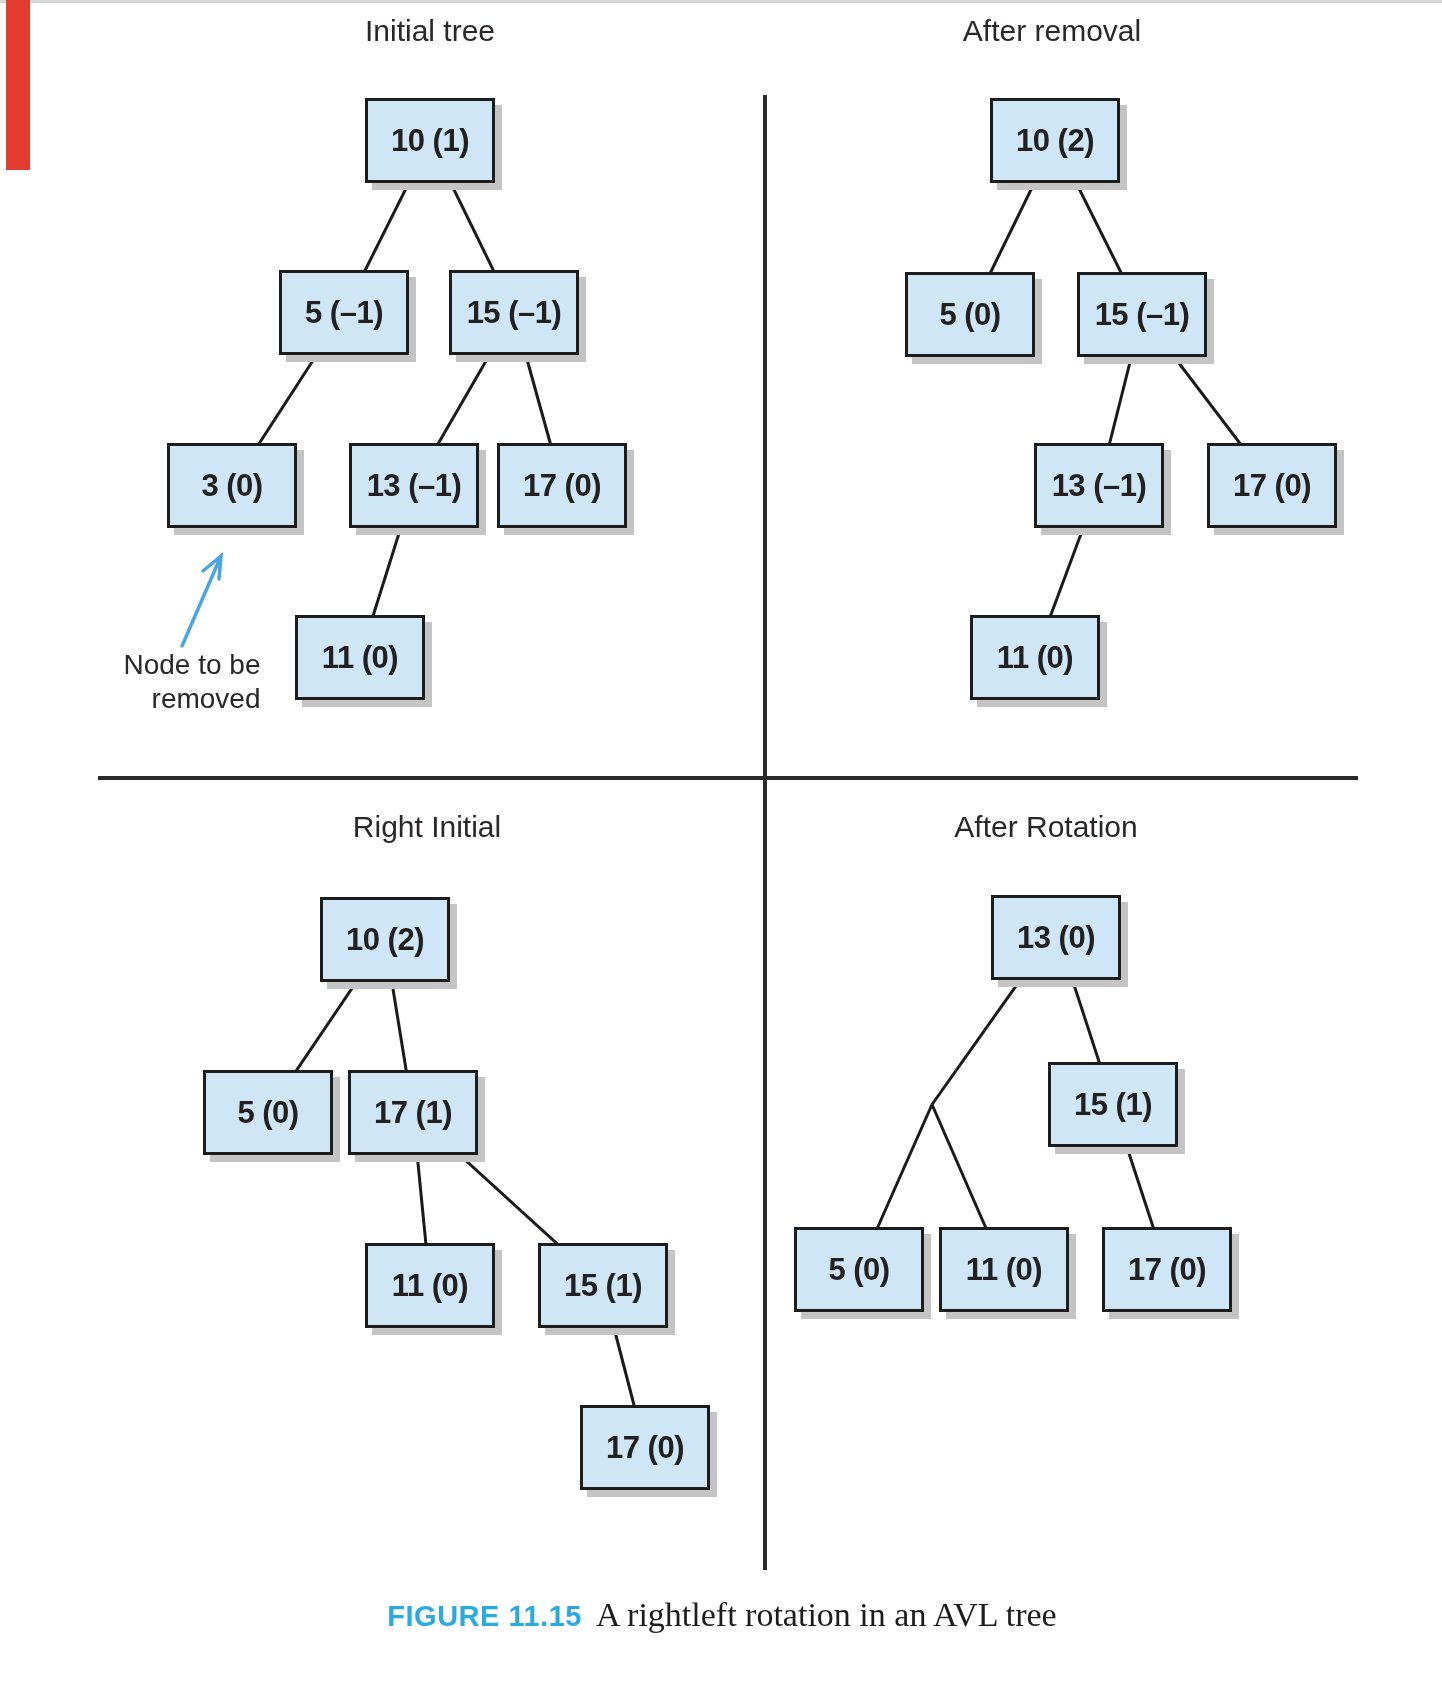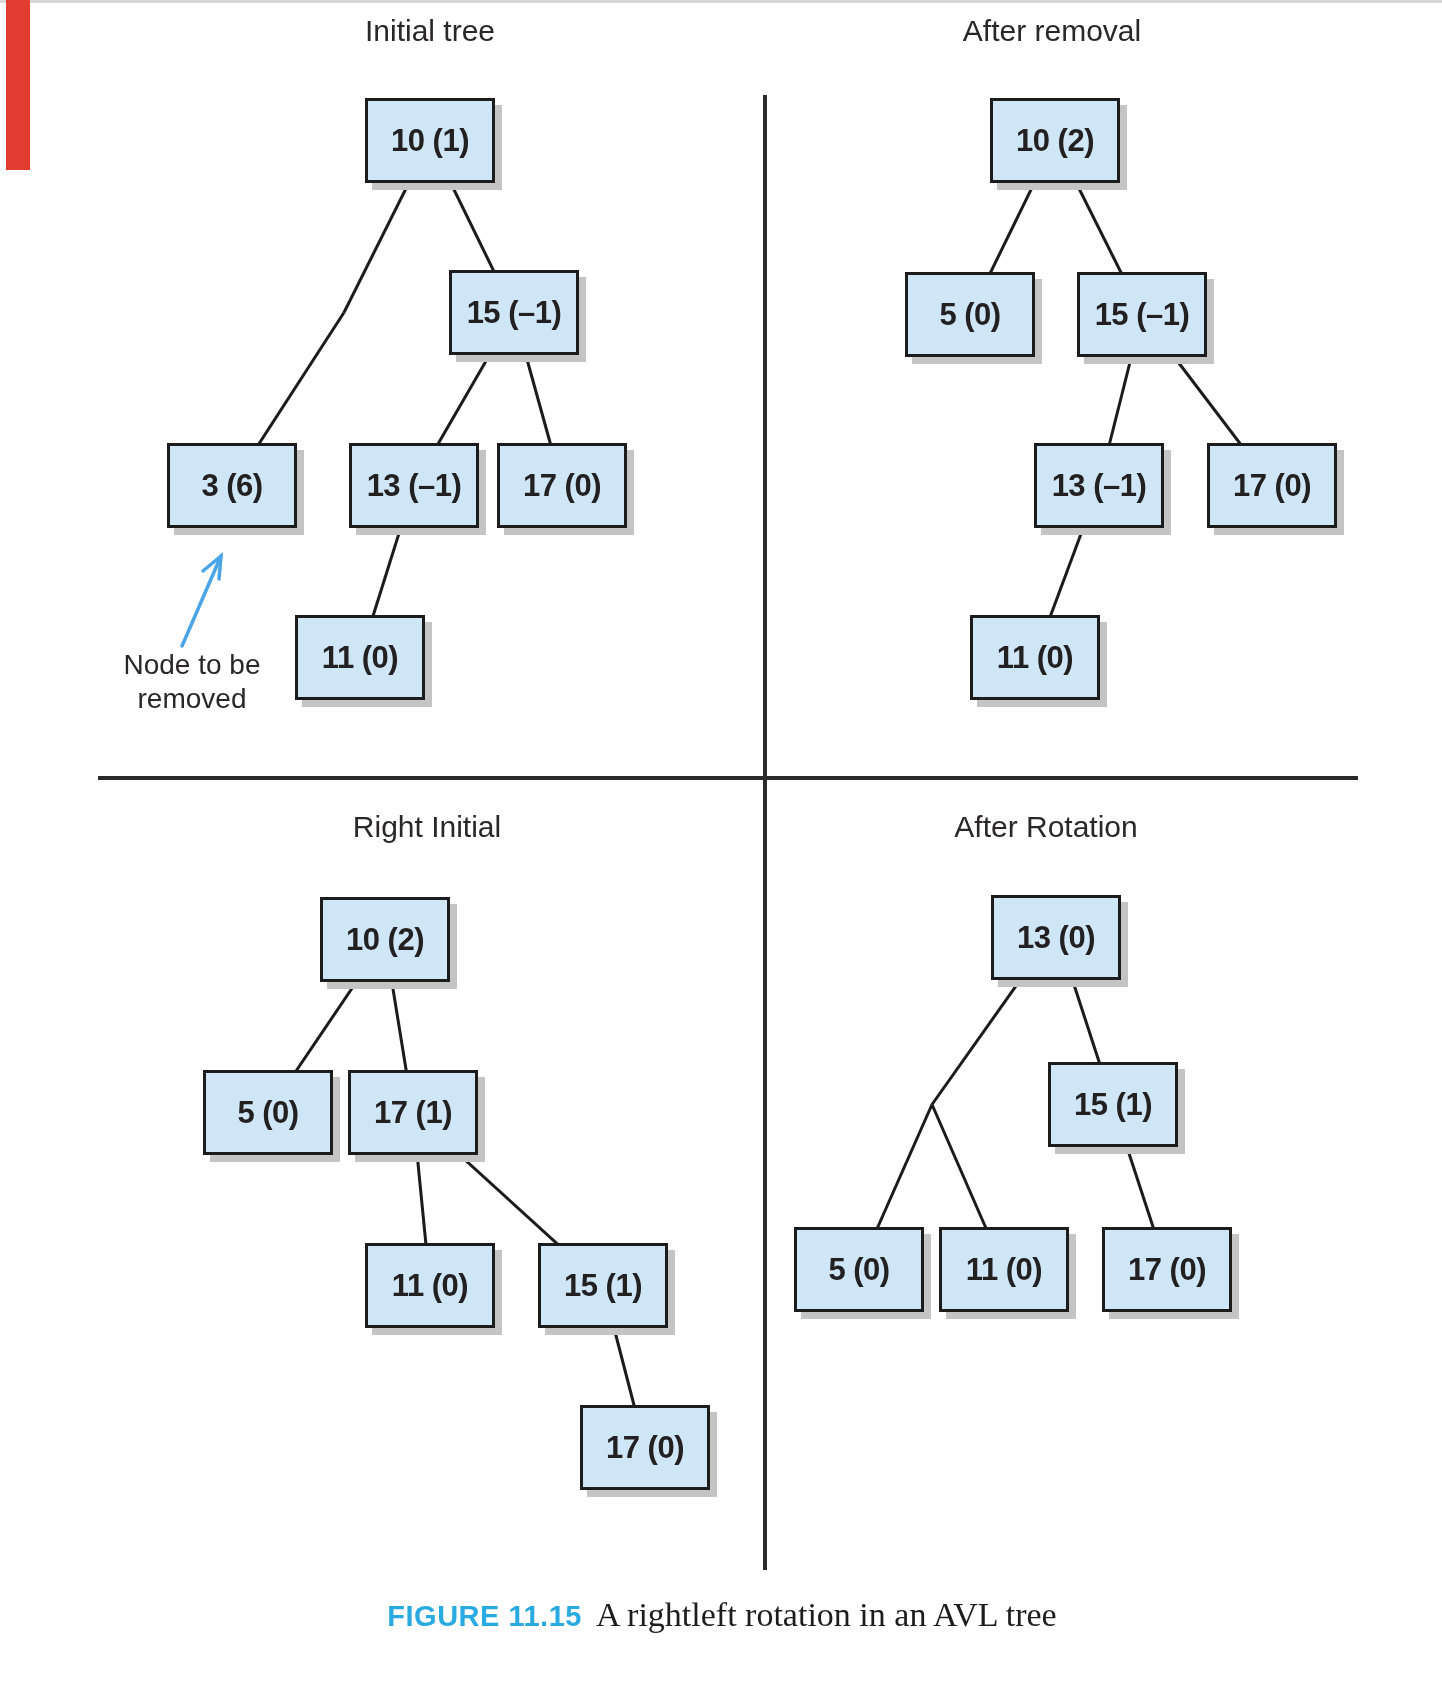--- a/index.html
+++ b/index.html
@@ -12,21 +12,21 @@
   .node{position:absolute;z-index:2;width:124px;height:79px;
         background:#cfe6f7;border:3px solid #1c1c1c;
         box-shadow:7px 7px 0 #c4c4c4;
         display:flex;align-items:center;justify-content:center;}
   .node span{font-size:31px;font-weight:bold;color:#232021;letter-spacing:-0.5px;white-space:nowrap;}
   .qtitle{position:absolute;z-index:3;transform:translateX(-50%);
           font-size:30px;color:#2b2728;white-space:nowrap;}
   .divider-v{position:absolute;z-index:0;left:763px;top:95px;width:4px;height:1475px;background:#2b2b2b;}
   .divider-h{position:absolute;z-index:0;left:98px;top:776px;width:1260px;height:4px;background:#2b2b2b;}
   .annotation{position:absolute;z-index:3;left:192px;top:648px;transform:translateX(-50%);
-              text-align:center;font-size:28px;line-height:34px;color:#2b2728;white-space:nowrap;}
+              text-align:right;font-size:28px;line-height:34px;color:#2b2728;white-space:nowrap;}
   .caption{position:absolute;z-index:3;left:722px;top:1596px;transform:translateX(-50%);white-space:nowrap;text-align:center;}
   .caption .fig-num{font-size:29px;font-weight:bold;color:#29abe2;letter-spacing:0.5px;
                     font-family:"Liberation Sans",sans-serif;margin-right:14px;}
   .caption .fig-text{font-size:34px;color:#1e1c1c;font-family:"Liberation Serif",serif;}
 </style>
 </head>
 <body>
 
 <div id="stage">
 
@@ -63,25 +63,28 @@
   <div class="divider-h"></div>
 
   <div class="qtitle" style="left:430px;top:14px">Initial tree</div>
   <div class="qtitle" style="left:1052px;top:14px">After removal</div>
   <div class="qtitle" style="left:427px;top:810px">Right Initial</div>
   <div class="qtitle" style="left:1046px;top:810px">After Rotation</div>
 
   <div class="node" style="left:365px;top:98px">
       <span>10 (1)</span>
     </div>
+  <div class="node" style="left:279px;top:270px">
+      <span>5 (–1)</span>
+    </div>
   <div class="node" style="left:449px;top:270px">
       <span>15 (–1)</span>
     </div>
   <div class="node" style="left:167px;top:443px">
-      <span>3 (6)</span>
+      <span>3 (0)</span>
     </div>
   <div class="node" style="left:349px;top:443px">
       <span>13 (–1)</span>
     </div>
   <div class="node" style="left:497px;top:443px">
       <span>17 (0)</span>
     </div>
   <div class="node" style="left:295px;top:615px">
       <span>11 (0)</span>
     </div>

